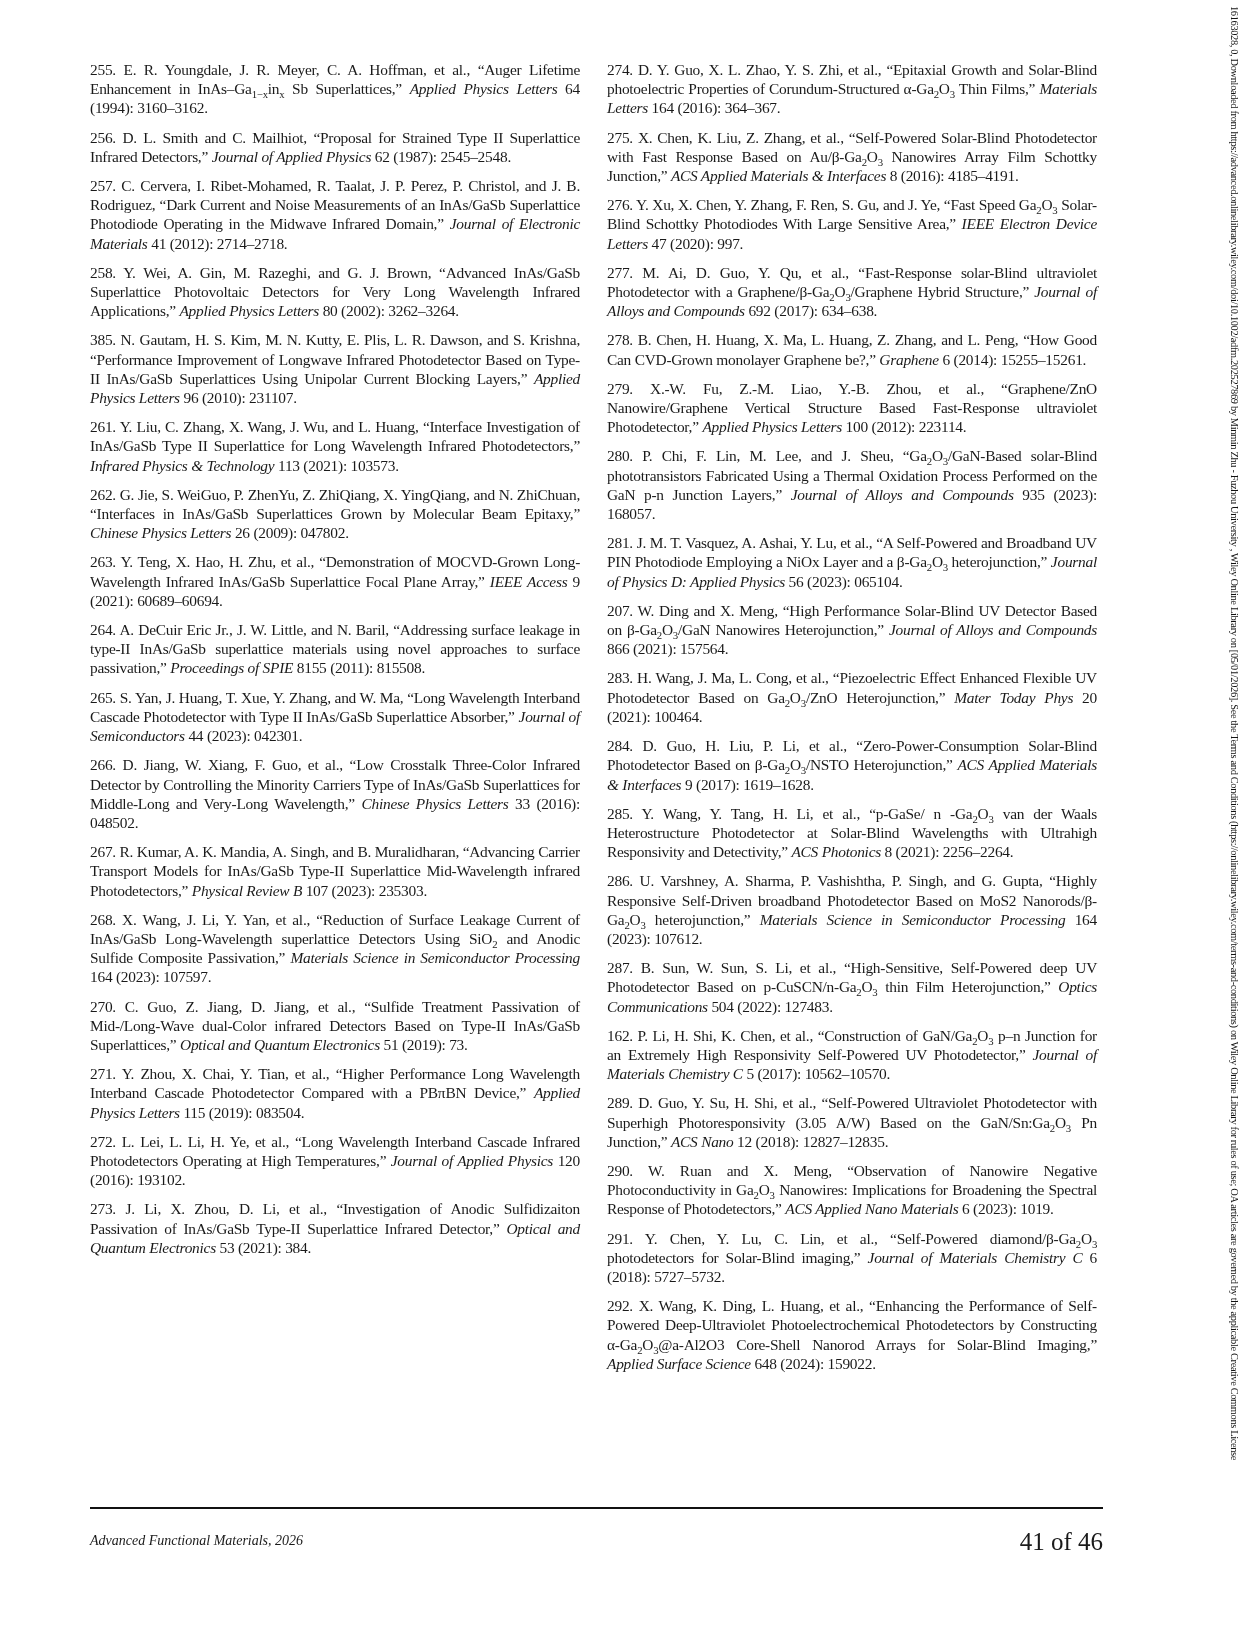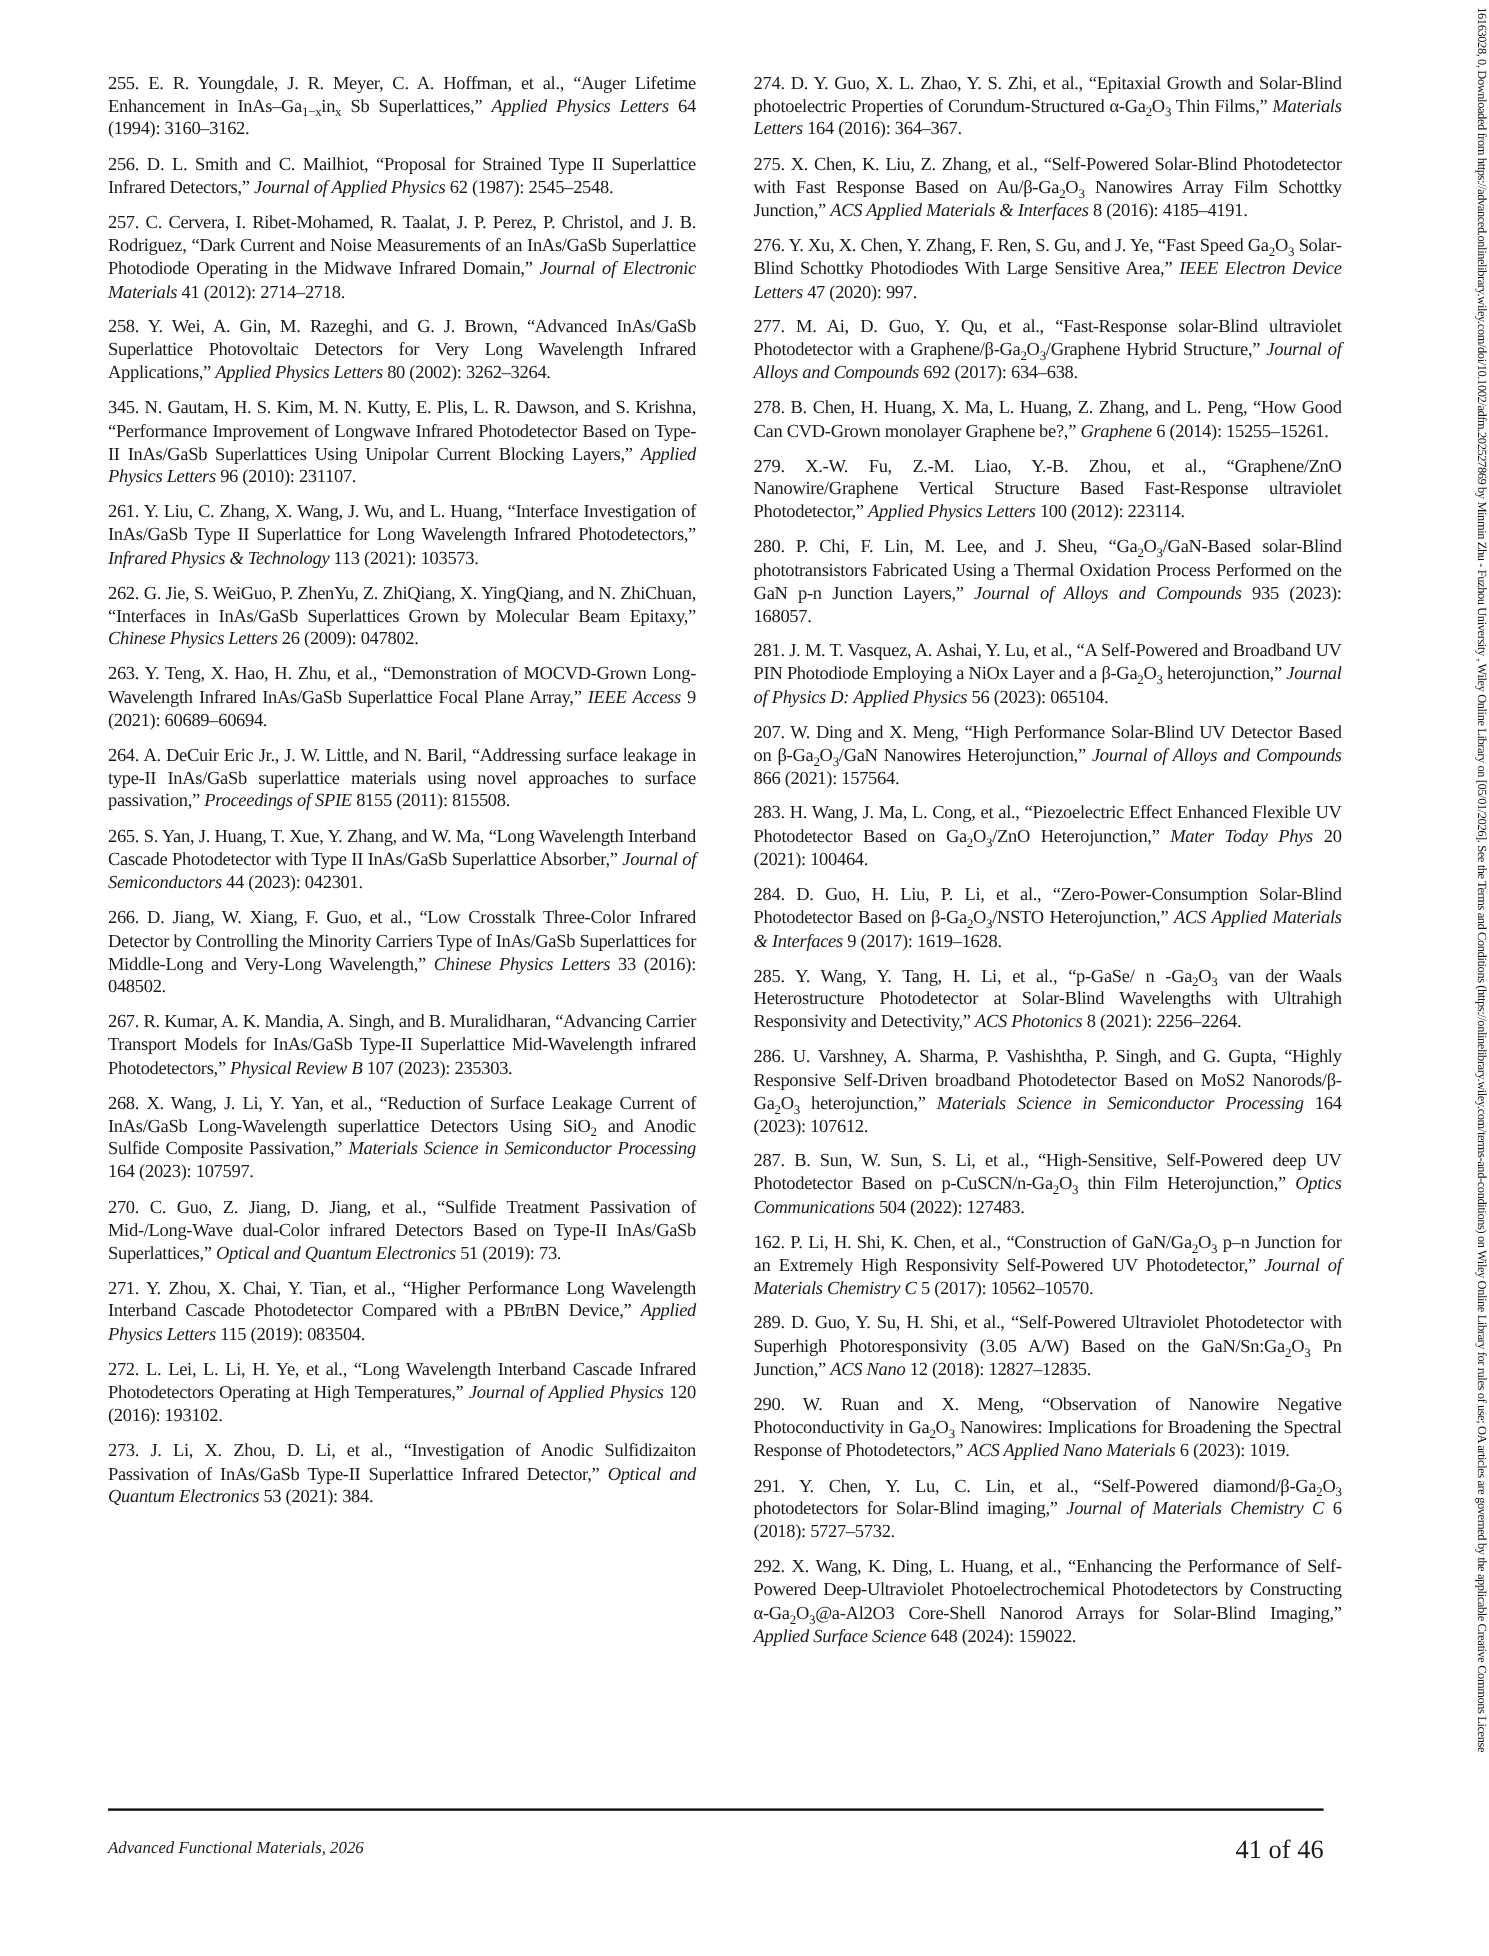--- a/index.html
+++ b/index.html
@@ -1,43 +1,43 @@
 <!DOCTYPE html>
 <html><head>
 <meta charset="utf-8">
 <style>
   html, body { margin: 0; padding: 0; background: #ffffff; }
   body { width: 1241px; height: 1630px; position: relative; overflow: hidden;
          font-family: "DejaVu Serif", "Liberation Serif", serif; color: #1a1a1a; }
   .col { position: absolute; top: 60px; width: 490px; }
   .col-left { left: 90px; }
-  .col-right { left: 628px; }
+  .col-right { left: 607px; }
   .ref { font-size: 14.2px; line-height: 19.2px; text-align: justify; margin: 0 0 10px 0;
          letter-spacing: -0.25px; font-family: "Liberation Serif", "DejaVu Serif", serif; font-size: 15.4px; }
   .ref i { font-style: italic; }
   .ref sub { font-size: 0.7em; line-height: 0; }
   .rule { position: absolute; left: 90px; width: 1013px; top: 1507px; height: 0; border-top: 2px solid #111; }
   .footer-journal { position: absolute; left: 90px; top: 1533px; font-style: italic; font-size: 14px;
                     font-family: "Liberation Serif", serif; }
-  .footer-page { position: absolute; right: 138px; top: 1528px; font-size: 22px;
+  .footer-page { position: absolute; right: 138px; top: 1528px; font-size: 25px;
                  font-family: "Liberation Serif", serif; }
   .side { position: absolute; left: 1222px; top: 6px; width: 1600px; height: 18px;
           transform-origin: 0 0; transform: rotate(90deg) translateY(-100%);
           font-size: 10.4px; white-space: nowrap; font-family: "Liberation Serif", serif; color: #111;
           letter-spacing: -0.35px; }
 </style>
 </head>
 <body>
 
 <div class="col col-left" id="col-left">
     <p class="ref"><span>255.</span> <span>E. R. Youngdale, J. R. Meyer, C. A. Hoffman, et al., “Auger Lifetime Enhancement in InAs–Ga</span><sub>1−x</sub><span>in</span><sub>x</sub><span> Sb Superlattices,” </span><i>Applied Physics Letters</i><span> 64 (1994): 3160–3162.</span></p>
     <p class="ref"><span>256.</span> <span>D. L. Smith and C. Mailhiot, “Proposal for Strained Type II Superlattice Infrared Detectors,” </span><i>Journal of Applied Physics</i><span> 62 (1987): 2545–2548.</span></p>
     <p class="ref"><span>257.</span> <span>C. Cervera, I. Ribet-Mohamed, R. Taalat, J. P. Perez, P. Christol, and J. B. Rodriguez, “Dark Current and Noise Measurements of an InAs/GaSb Superlattice Photodiode Operating in the Midwave Infrared Domain,” </span><i>Journal of Electronic Materials</i><span> 41 (2012): 2714–2718.</span></p>
     <p class="ref"><span>258.</span> <span>Y. Wei, A. Gin, M. Razeghi, and G. J. Brown, “Advanced InAs/GaSb Superlattice Photovoltaic Detectors for Very Long Wavelength Infrared Applications,” </span><i>Applied Physics Letters</i><span> 80 (2002): 3262–3264.</span></p>
-    <p class="ref"><span>345.</span> <span>N. Gautam, H. S. Kim, M. N. Kutty, E. Plis, L. R. Dawson, and S. Krishna, “Performance Improvement of Longwave Infrared Photodetector Based on Type-II InAs/GaSb Superlattices Using Unipolar Current Blocking Layers,” </span><i>Applied Physics Letters</i><span> 96 (2010): 231107.</span></p>
+    <p class="ref"><span>385.</span> <span>N. Gautam, H. S. Kim, M. N. Kutty, E. Plis, L. R. Dawson, and S. Krishna, “Performance Improvement of Longwave Infrared Photodetector Based on Type-II InAs/GaSb Superlattices Using Unipolar Current Blocking Layers,” </span><i>Applied Physics Letters</i><span> 96 (2010): 231107.</span></p>
     <p class="ref"><span>261.</span> <span>Y. Liu, C. Zhang, X. Wang, J. Wu, and L. Huang, “Interface Investigation of InAs/GaSb Type II Superlattice for Long Wavelength Infrared Photodetectors,” </span><i>Infrared Physics &amp; Technology</i><span> 113 (2021): 103573.</span></p>
     <p class="ref"><span>262.</span> <span>G. Jie, S. WeiGuo, P. ZhenYu, Z. ZhiQiang, X. YingQiang, and N. ZhiChuan, “Interfaces in InAs/GaSb Superlattices Grown by Molecular Beam Epitaxy,” </span><i>Chinese Physics Letters</i><span> 26 (2009): 047802.</span></p>
     <p class="ref"><span>263.</span> <span>Y. Teng, X. Hao, H. Zhu, et al., “Demonstration of MOCVD-Grown Long-Wavelength Infrared InAs/GaSb Superlattice Focal Plane Array,” </span><i>IEEE Access</i><span> 9 (2021): 60689–60694.</span></p>
     <p class="ref"><span>264.</span> <span>A. DeCuir Eric Jr., J. W. Little, and N. Baril, “Addressing surface leakage in type-II InAs/GaSb superlattice materials using novel approaches to surface passivation,” </span><i>Proceedings of SPIE</i><span> 8155 (2011): 815508.</span></p>
     <p class="ref"><span>265.</span> <span>S. Yan, J. Huang, T. Xue, Y. Zhang, and W. Ma, “Long Wavelength Interband Cascade Photodetector with Type II InAs/GaSb Superlattice Absorber,” </span><i>Journal of Semiconductors</i><span> 44 (2023): 042301.</span></p>
     <p class="ref"><span>266.</span> <span>D. Jiang, W. Xiang, F. Guo, et al., “Low Crosstalk Three-Color Infrared Detector by Controlling the Minority Carriers Type of InAs/GaSb Superlattices for Middle-Long and Very-Long Wavelength,” </span><i>Chinese Physics Letters</i><span> 33 (2016): 048502.</span></p>
     <p class="ref"><span>267.</span> <span>R. Kumar, A. K. Mandia, A. Singh, and B. Muralidharan, “Advancing Carrier Transport Models for InAs/GaSb Type-II Superlattice Mid-Wavelength infrared Photodetectors,” </span><i>Physical Review B</i><span> 107 (2023): 235303.</span></p>
     <p class="ref"><span>268.</span> <span>X. Wang, J. Li, Y. Yan, et al., “Reduction of Surface Leakage Current of InAs/GaSb Long-Wavelength superlattice Detectors Using SiO</span><sub>2</sub><span> and Anodic Sulfide Composite Passivation,” </span><i>Materials Science in Semiconductor Processing</i><span> 164 (2023): 107597.</span></p>
     <p class="ref"><span>270.</span> <span>C. Guo, Z. Jiang, D. Jiang, et al., “Sulfide Treatment Passivation of Mid-/Long-Wave dual-Color infrared Detectors Based on Type-II InAs/GaSb Superlattices,” </span><i>Optical and Quantum Electronics</i><span> 51 (2019): 73.</span></p>
     <p class="ref"><span>271.</span> <span>Y. Zhou, X. Chai, Y. Tian, et al., “Higher Performance Long Wavelength Interband Cascade Photodetector Compared with a PBπBN Device,” </span><i>Applied Physics Letters</i><span> 115 (2019): 083504.</span></p>

